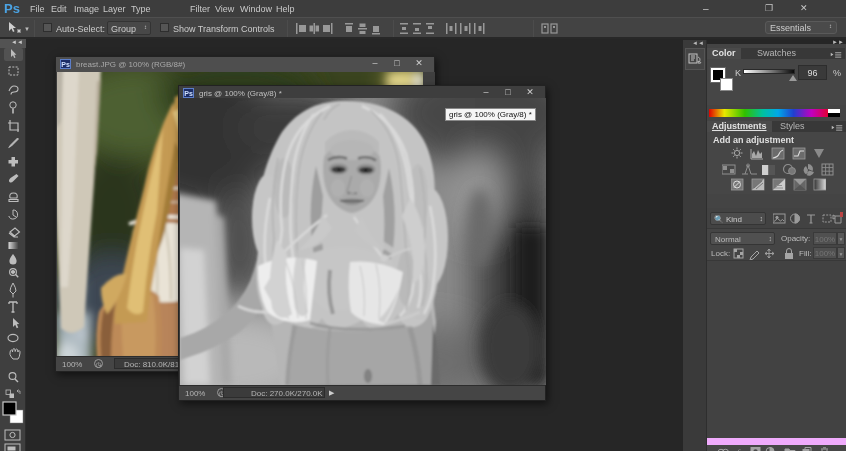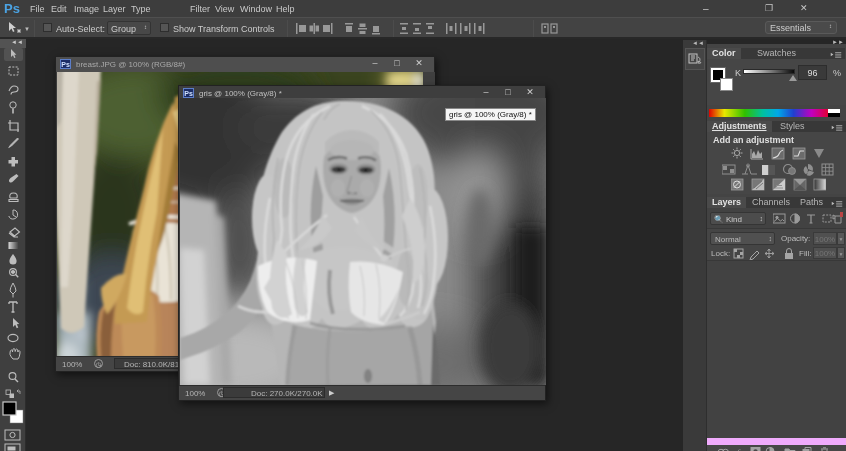--- a/index.html
+++ b/index.html
@@ -559,29 +559,20 @@
         </g>
         <defs>
             <linearGradient id="gmap" x1="0" y1="0" x2="1" y2="0">
               <stop offset="0" stop-color="#333"></stop>
               <stop offset="1" stop-color="#ddd"></stop>
             </linearGradient>
           </defs>
       </svg>
     </div>
 
-    <div class="tabbar" style="position:absolute;left:0;top:153px;width:139px;">
-      <span class="tab active" style="left:0;">Layers</span>
-      <span class="tab" style="left:40px;">Channels</span>
-      <span class="tab" style="left:88px;">Paths</span>
-      <svg class="pmenu" width="12" height="8" viewBox="0 0 12 8">
-          <path d="M0 2 l3 2 l-3 2 z" fill="#bbb"></path>
-          <path d="M5 2 h7 M5 4.5 h7 M5 7 h7" stroke="#bbb" stroke-width="1"></path>
-        </svg>
-    </div>
     <div style="position:absolute;left:0;top:164px;width:139px;height:243px;background:#424242;">
 
       <div style="position:absolute;left:3px;top:4px;width:56px;height:13px;background:#4c4c4c;border:1px solid #353535;border-radius:2px;color:#ccc;font-size:8px;">
         <span style="position:absolute;left:3px;top:2px;">🔍</span>
           <span style="position:absolute;left:15px;top:2px;">Kind</span>
           <span style="position:absolute;right:2px;top:2px;font-size:7px;">↕</span>
       </div>
       <svg style="position:absolute;left:66px;top:4px;" width="70" height="13" viewBox="0 0 70 13">
         <g fill="none" stroke="#9a9a9a" stroke-width="1">
           <rect x="0" y="2" width="12" height="9"></rect>

